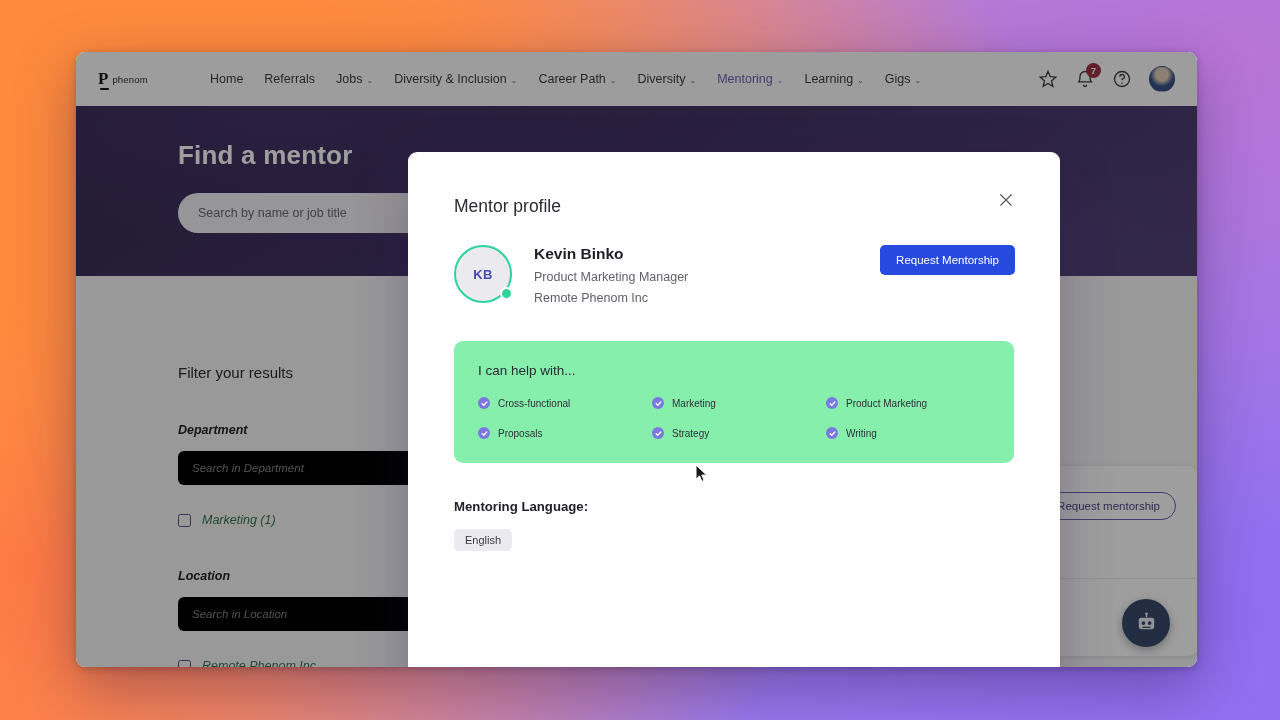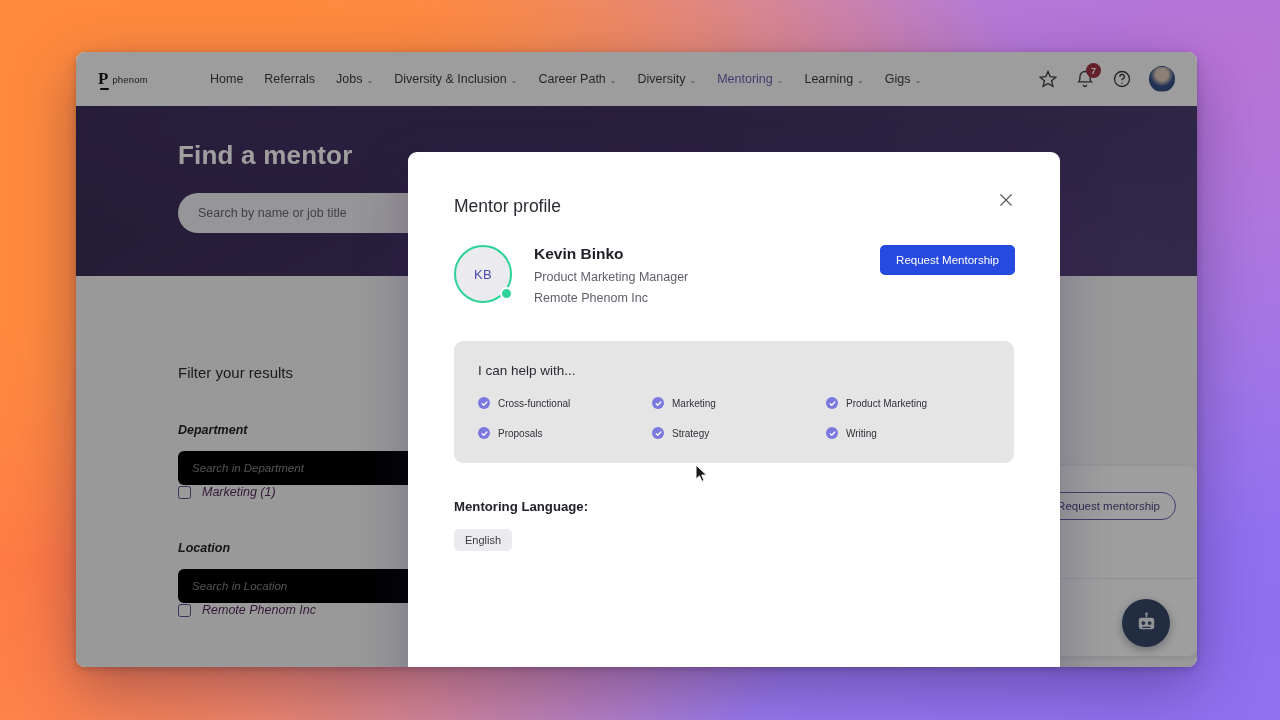--- a/index.html
+++ b/index.html
@@ -82,21 +82,21 @@
   
   .body-area { position:absolute; left:0; top:224px; width:100%; bottom:0; background:#f7f7fa; }
   .filters { position:absolute; left:102px; top:88px; width:250px; }
   .filters h2 { font-size:15px; color:#2c2c34; font-weight:400; }
   .fgroup { margin-top:42px;font-style:italic; }
   .fgroup h3 { font-size:12.5px; font-weight:700; color:#24242c; }
   .fsearch {
     margin-top:14px; height:34px; border-radius:6px; background:#000000;
     display:flex; align-items:center; padding:0 14px; font-size:11.5px; color:#86868f;
   }
-  .fopt { display:flex; align-items:center; gap:11px; font-size:12.5px; color:#701a75; }
+  .fopt { margin-top:28px; display:flex; align-items:center; gap:11px; font-size:12.5px; color:#15803d; }
   .cbox { width:13px; height:13px; border:1.4px solid #5b4fc4; border-radius:2.5px; }
 
   
   .rescard {
     position:absolute; left:830px; top:190px; width:292px; height:190px;
     background:#fff; border-radius:10px; box-shadow:0 1px 6px rgba(30,20,60,.12);
   }
   .btn-outline {
     position:absolute; right:22px; top:26px; padding:7px 15px; border-radius:16px;
     border:1.3px solid #6b5ce7; color:#4b3fb0; font-size:11.5px; background:#fff;
@@ -124,37 +124,37 @@
   .close-btn {
     margin-left:auto; width:18px; height:18px; cursor:pointer;
     position:relative; top:-5px; color:#55555e;
   }
 
   .profile { display:flex; align-items:flex-start; padding:28px 45px 0 46px; }
   .avatar-wrap { position:relative; width:58px; height:58px; flex:none; }
   .avatar-ring {
     width:58px; height:58px; border-radius:50%; border:2.4px solid #2ed39a;
     background:#ebebef; display:flex; align-items:center; justify-content:center;
-    font-size:13px; color:#4a4ab0; font-weight:400; letter-spacing:.3px;
+    font-size:13px; color:#4a4ab0; font-weight:700; letter-spacing:.3px;
   }
   .status-dot {
     position:absolute; right:-1px; bottom:3px; width:13px; height:13px;
     border-radius:50%; background:#2ed39a; border:2px solid #fff;
   }
   .pinfo { margin-left:22px; }
   .pname { font-size:15.5px; font-weight:700; color:#1f1f28; }
   .pmeta { font-size:12.5px; color:#5f5f6a; margin-top:7px; }
   .btn-primary {
     margin-left:auto; background:#2649e0; color:#fff; font-size:11.5px;
     border:none; border-radius:5px; padding:9px 16px; cursor:pointer;
     font-weight:500; white-space:nowrap;
   }
 
   .helpcard {
-    margin:36px 46px 0 46px; background:#e5e5e5; border-radius:9px;
+    margin:36px 46px 0 46px; background:#86efac; border-radius:9px;
     padding:22px 24px 24px 24px;
   }
   .helpcard h4 { font-size:13.5px; color:#2b2b33; font-weight:400; }
   .skillgrid {
     margin-top:19px; display:grid; grid-template-columns:repeat(3,1fr);
     row-gap:18px; column-gap:10px;
   }
   .skill { display:flex; align-items:center; gap:8px; font-size:10px; color:#30303a; }
   .check {
     width:12px; height:12px; border-radius:50%; background:#7b78e0; flex:none;

